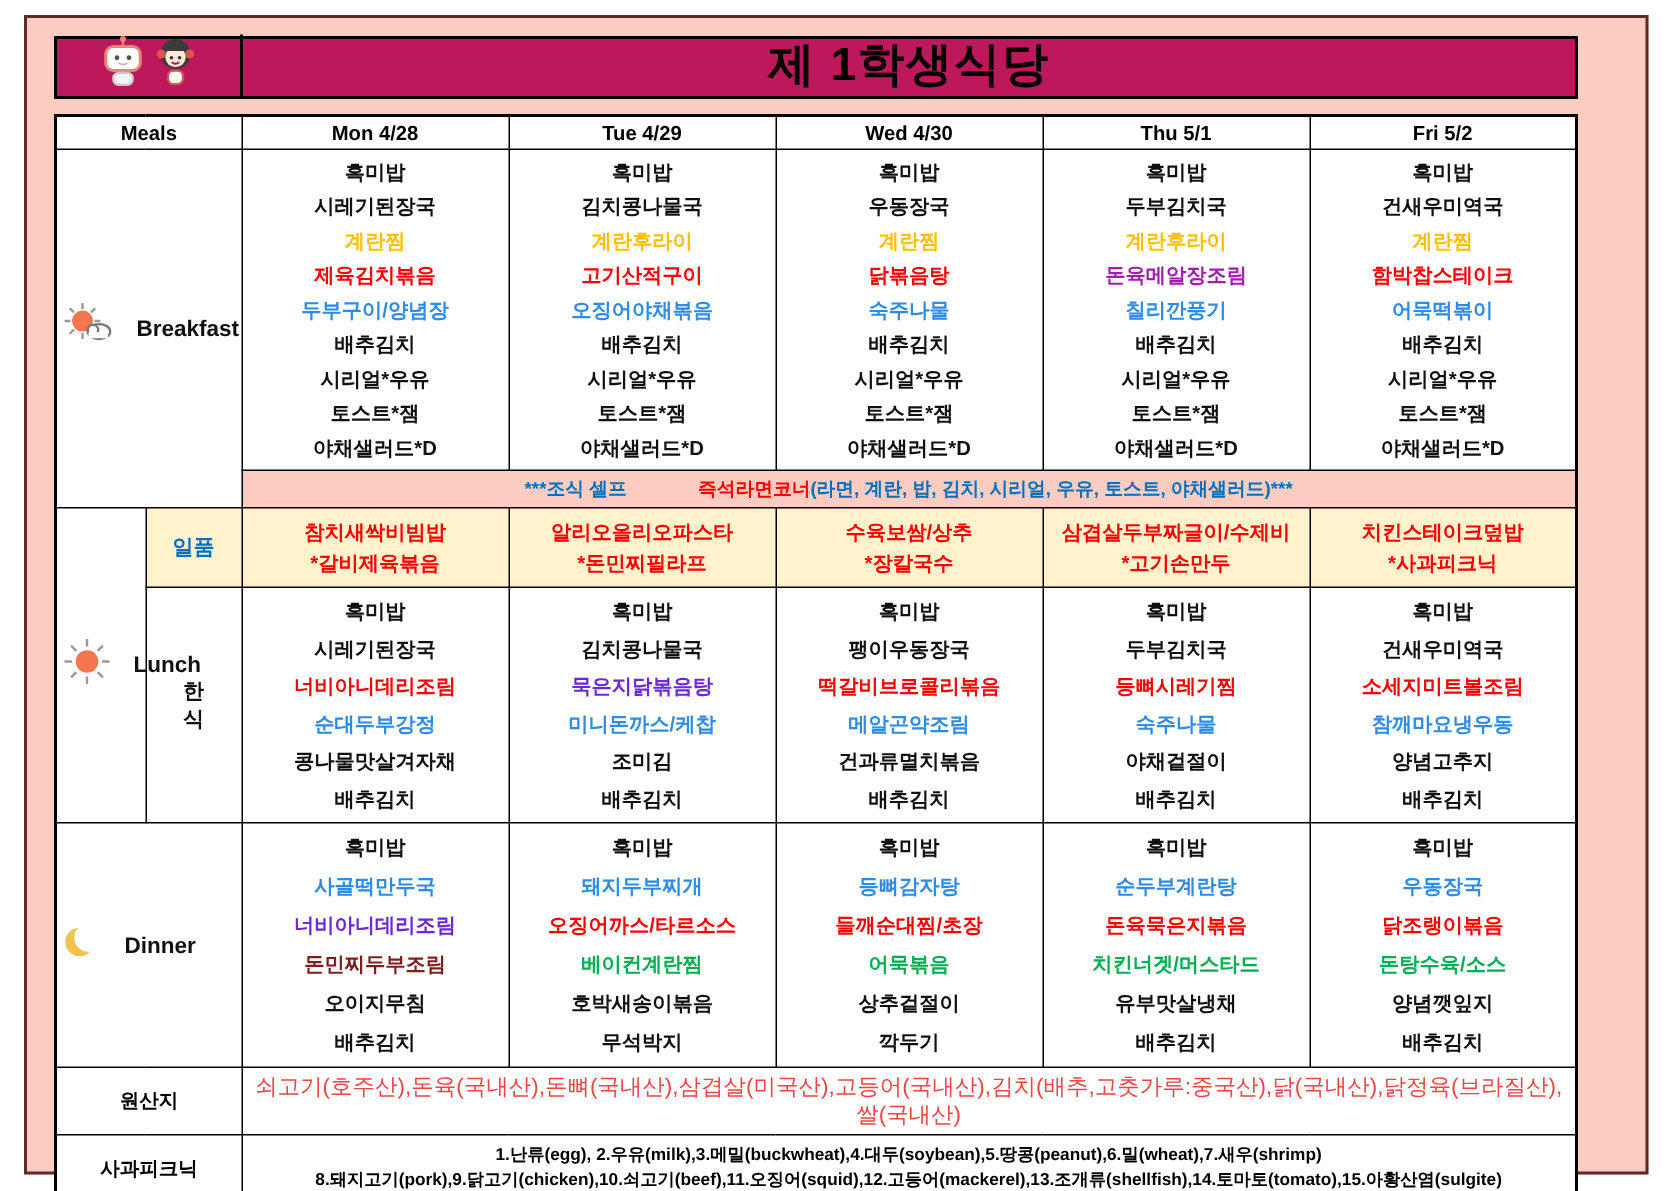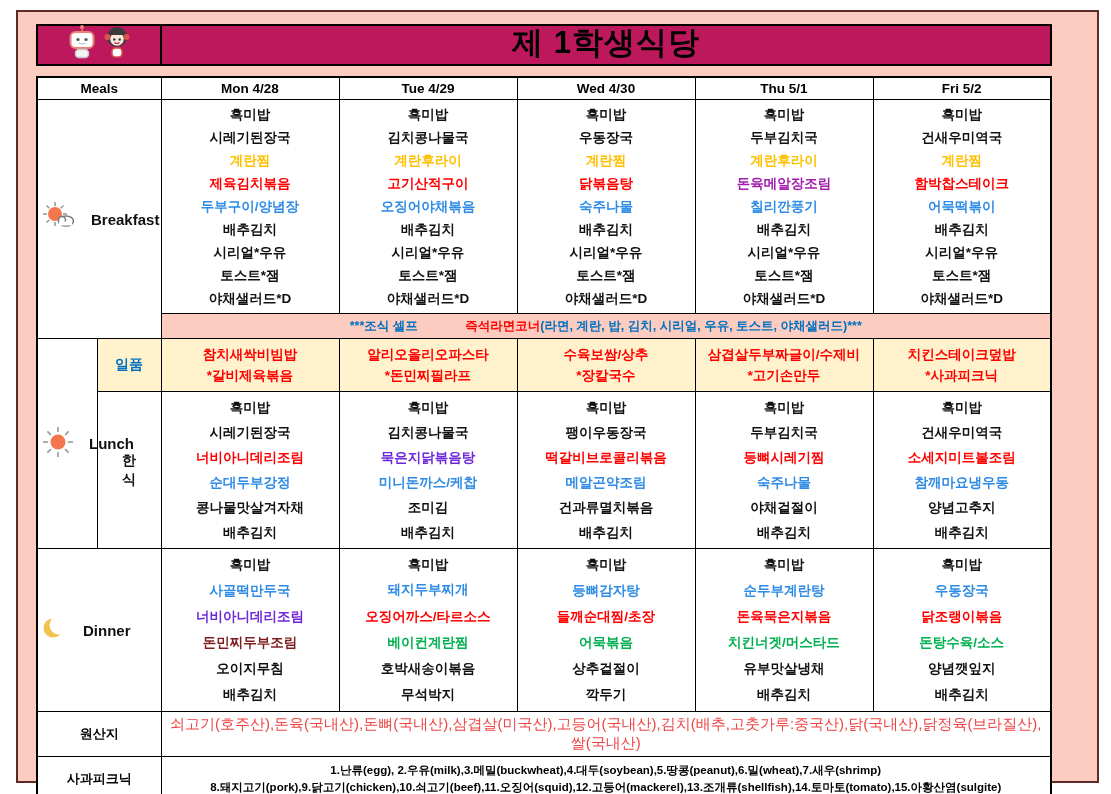--- a/index.html
+++ b/index.html
@@ -290,21 +290,21 @@
           <td class="stack dn">
             <div class="item" style="color: rgb(17, 17, 17);">흑미밥</div>
             <div class="item" style="color: rgb(46, 139, 230);">사골떡만두국</div>
             <div class="item" style="color: #6d28d9;">너비아니데리조림</div>
             <div class="item" style="color: #7f1d1d;">돈민찌두부조림</div>
             <div class="item" style="color: rgb(17, 17, 17);">오이지무침</div>
             <div class="item" style="color: rgb(17, 17, 17);">배추김치</div>
           </td>
           <td class="stack dn">
             <div class="item" style="color: rgb(17, 17, 17);">흑미밥</div>
-            <div class="item" style="color: rgb(46, 139, 230); font-family: Liberation Mono, monospace;">돼지두부찌개</div>
+            <div class="item" style="color: rgb(46, 139, 230);">돼지두부찌개</div>
             <div class="item" style="color: rgb(255, 0, 0);">오징어까스/타르소스</div>
             <div class="item" style="color: rgb(0, 176, 80);">베이컨계란찜</div>
             <div class="item" style="color: rgb(17, 17, 17);">호박새송이볶음</div>
             <div class="item" style="color: rgb(17, 17, 17);">무석박지</div>
           </td>
           <td class="stack dn">
             <div class="item" style="color: rgb(17, 17, 17);">흑미밥</div>
             <div class="item" style="color: rgb(46, 139, 230);">등뼈감자탕</div>
             <div class="item" style="color: rgb(255, 0, 0);">들깨순대찜/초장</div>
             <div class="item" style="color: rgb(0, 176, 80);">어묵볶음</div>

